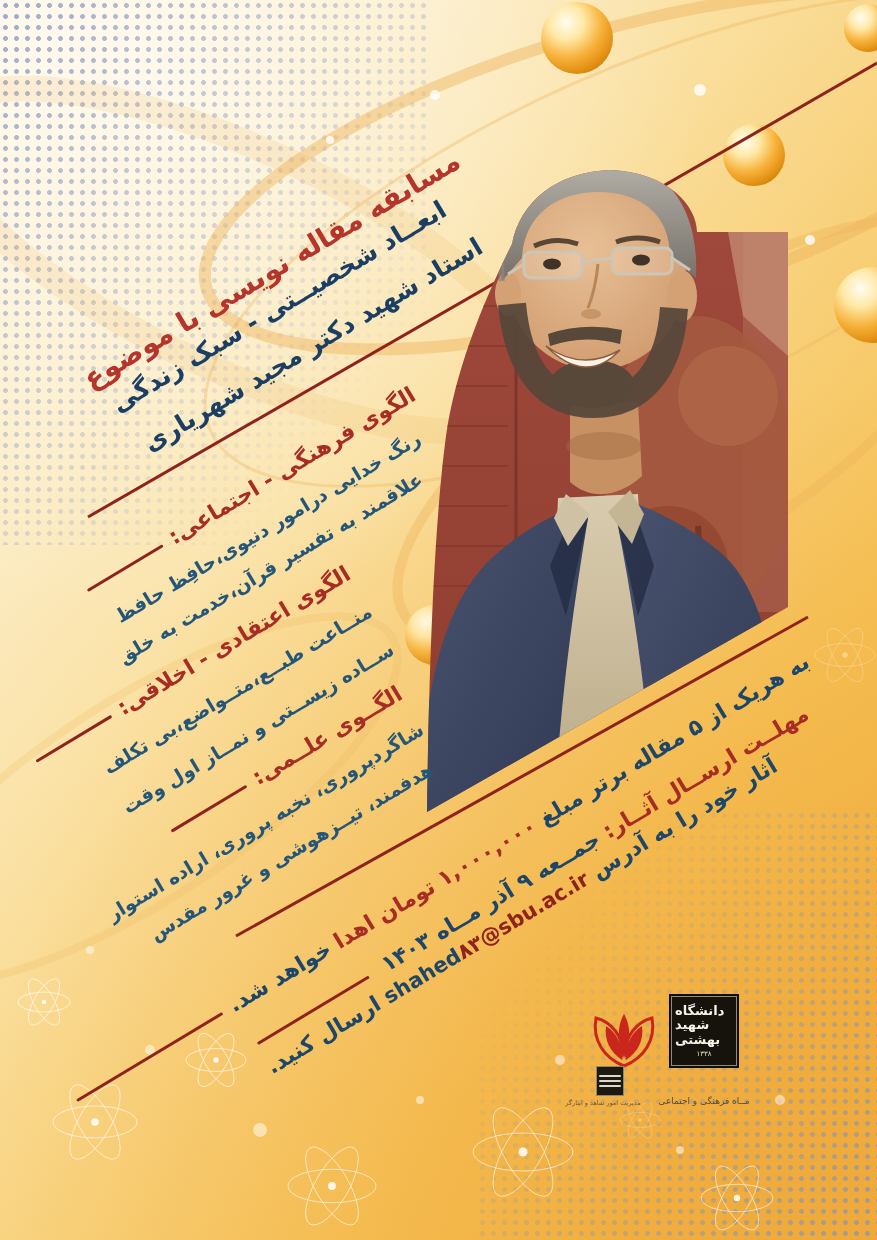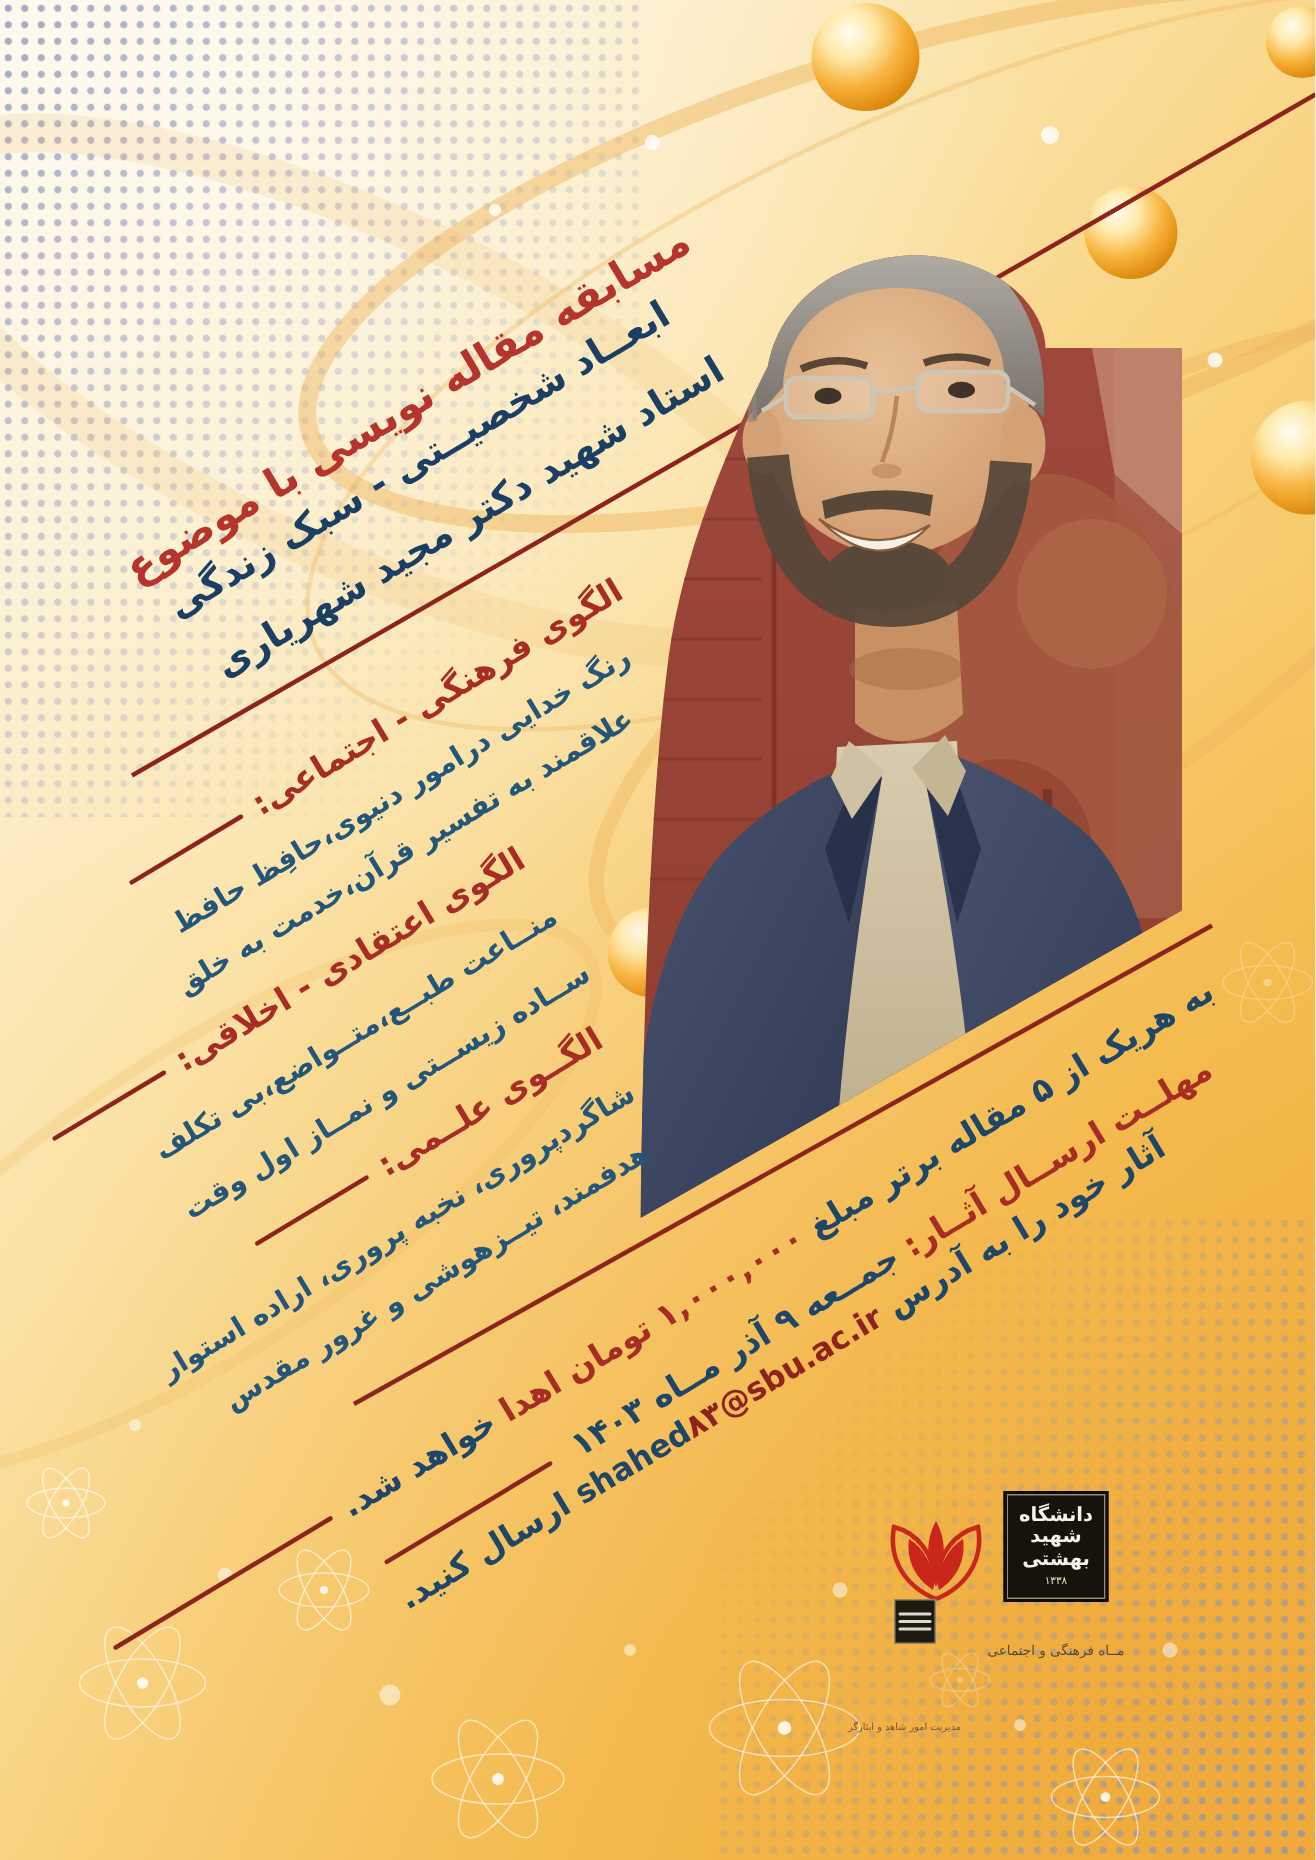--- a/index.html
+++ b/index.html
@@ -60,24 +60,24 @@
   .b2{right:77px;top:700px}
   .b3{right:109px;top:752px}
   .email{font-size:21px;}
   .email .usr{color:#1d4668;}
   .email .num,.email .dom{color:#8e231d;}
   
   .flower{position:absolute;left:586px;top:1008px;}
   .stamp-box{position:absolute;left:596px;top:1066px;width:28px;height:30px;background:#1d1a12;
     box-shadow:inset 0 0 0 1px rgba(240,224,180,.55);display:flex;flex-direction:column;justify-content:center;gap:3px;padding:3px;box-sizing:border-box;}
   .stamp-box i{display:block;height:2px;background:rgba(255,250,235,.85);border-radius:1px;}
-  .stamp-caption{position:absolute;left:548px;top:1099px;width:110px;font-size:6.5px;color:#6b5638;text-align:center;direction:rtl;margin-top:48px;}
+  .stamp-caption{position:absolute;left:548px;top:1099px;width:110px;font-size:6.5px;color:#6b5638;text-align:center;direction:rtl;}
   .uni-box{position:absolute;left:669px;top:994px;width:70px;height:74px;background:#16130c;border:2px solid #0e0c08;
     box-shadow:inset 0 0 0 1px rgba(240,224,180,.6);box-sizing:border-box;display:flex;flex-direction:column;align-items:center;justify-content:center;}
-  .uni-name{color:#f7f3e6;font-size:13px;font-weight:bold;text-align:center;direction:rtl;line-height:1.1;width:58px;}
+  .uni-name{color:#f7f3e6;font-size:13px;font-weight:bold;text-align:left;direction:rtl;line-height:1.1;width:58px;}
   .uni-year{color:#e8dfc0;font-size:7px;margin-top:3px;direction:rtl;}
   .uni-caption{position:absolute;left:636px;top:1096px;width:136px;font-size:9px;color:#5c4a2e;text-align:center;direction:rtl;}
 </style>
 </head>
 <body>
 
 <div class="poster">
 
   <div class="dots dots-tl"></div>
   <div class="dots dots-br"></div>

